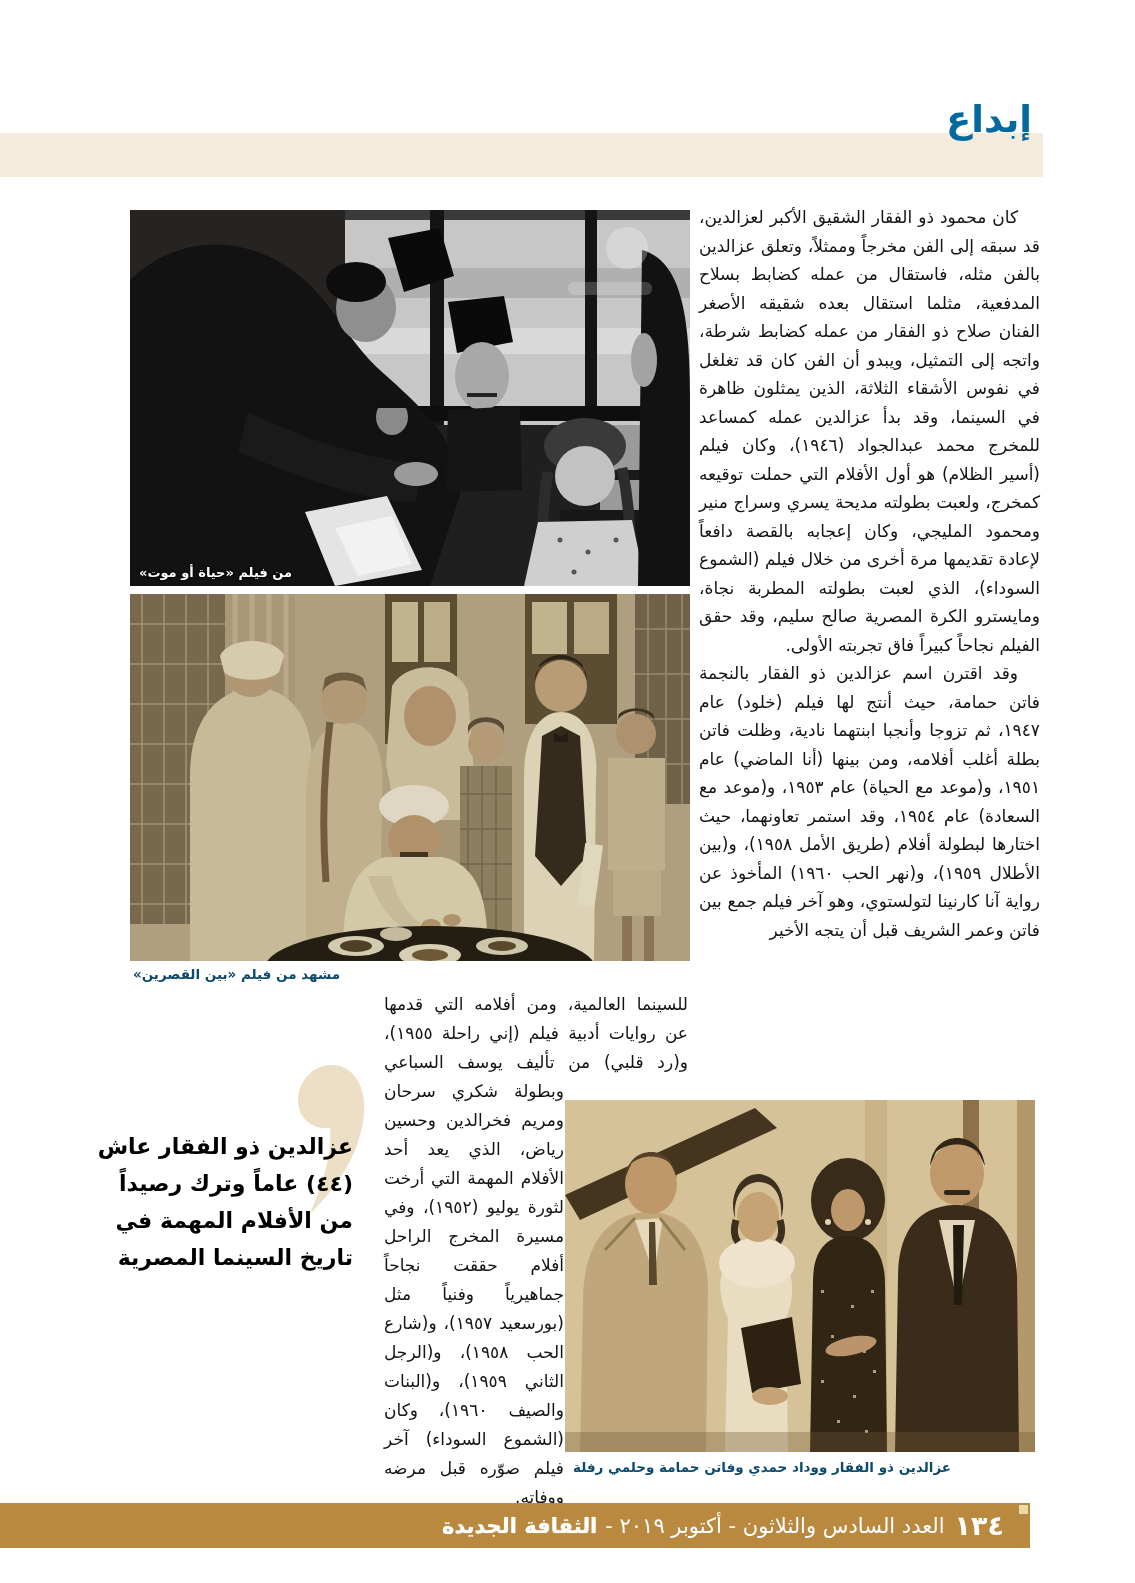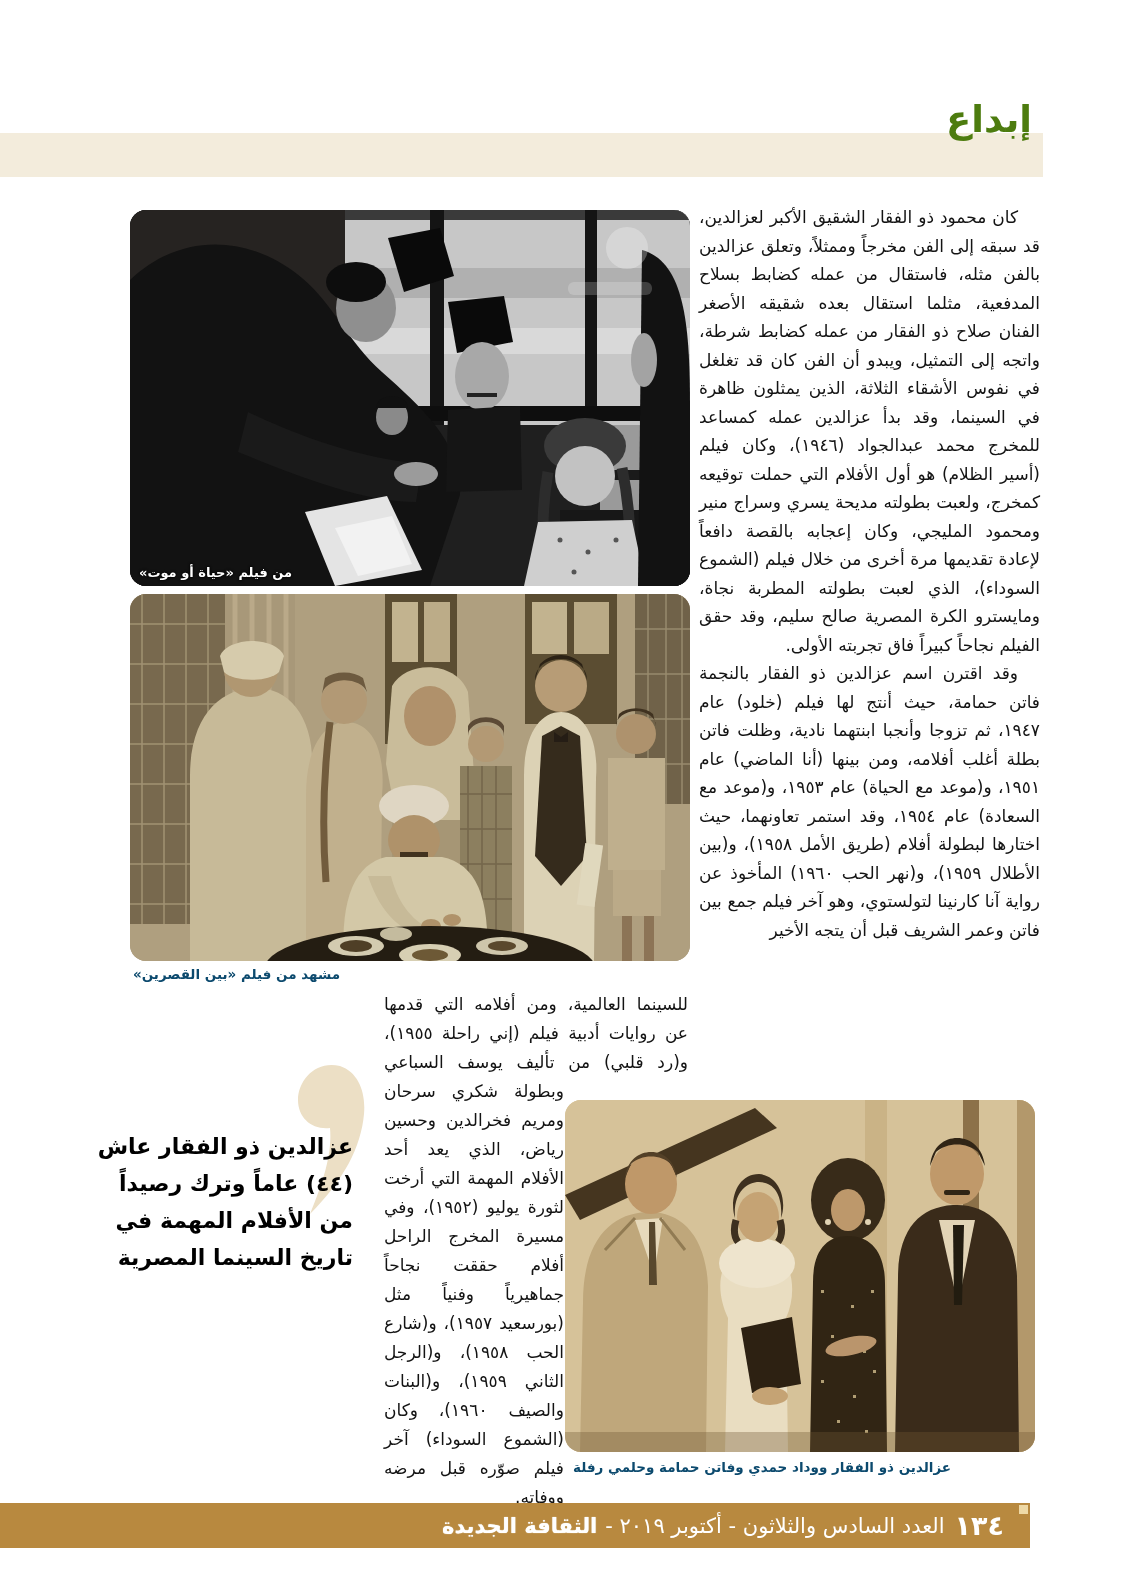--- a/index.html
+++ b/index.html
@@ -3,23 +3,23 @@
 <meta charset="utf-8">
 <style>
   html,body { margin:0; padding:0; background:#ffffff; }
   .page {
     position:relative; width:1135px; height:1583px; background:#ffffff;
     font-family:"DejaVu Sans", sans-serif; overflow:hidden;
   }
   .band { position:absolute; top:133px; left:0; width:1043px; height:44px; background:#f3ecdc; }
   .section-title {
     position:absolute; top:98px; right:103px; font-size:37px; font-weight:bold;
-    color:#4d7c0f; direction:rtl;
-  }
-  figure { margin:0; padding:0;border-radius:16px; }
+    color:#0369a1; direction:rtl;
+  }
+  figure { margin:0; padding:0; }
   .photo { position:absolute; overflow:hidden; }
   .photo1 { left:130px; top:210px; width:560px; height:376px; background:#222; }
   .photo2 { left:130px; top:594px; width:560px; height:367px; background:#b2a283; }
   .photo3 { left:565px; top:1100px; width:470px; height:352px; background:#dcc9a2; }
   .cap-overlay {
     position:absolute; left:9px; bottom:6px; color:#ffffff; font-size:13px;
     font-weight:bold; direction:rtl; text-shadow:0 0 3px #000, 0 0 2px #000;
   }
   .caption { position:absolute; font-size:13.5px; font-weight:bold; color:#0c4a6e; direction:rtl; }
   .caption2 { left:133px; top:966px; }

